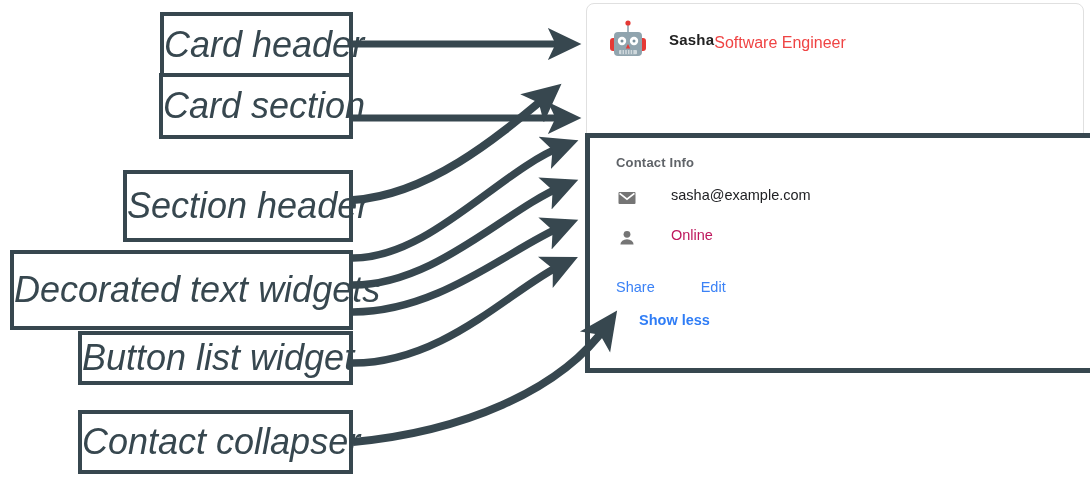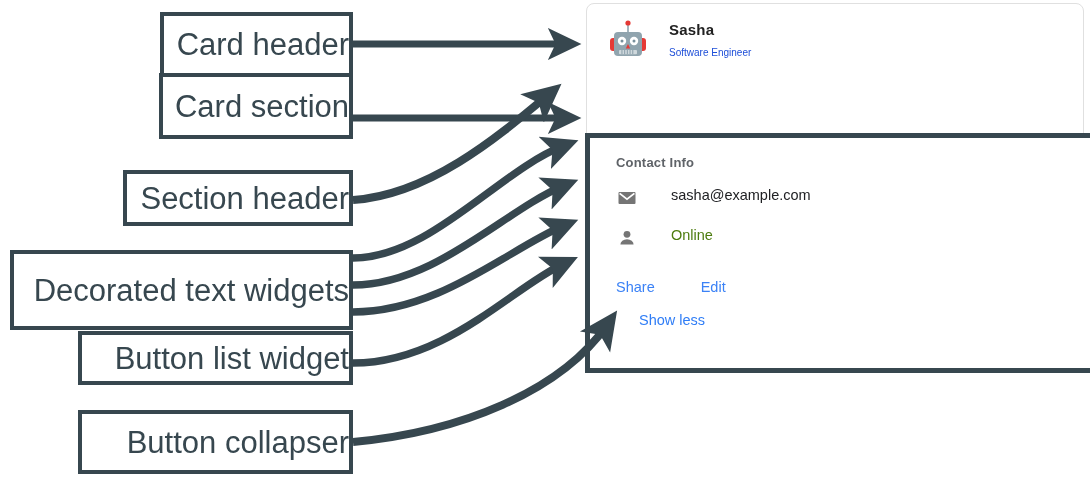--- a/index.html
+++ b/index.html
@@ -13,52 +13,53 @@
   #stage{position:relative;width:1090px;height:494px;}
 
   
   #annotations{position:absolute;left:0;top:0;width:1090px;height:494px;z-index:5;}
 
   .anno-box{
     position:absolute;
     box-sizing:border-box;
     border:4px solid #37474f;
     background:#ffffff;
-    display:flex;align-items:center;justify-content:flex-end;
+    display:flex;align-items:center;justify-content:flex-start;
     color:#37474f;
-    font-size:31px;
+    font-size:36px;
     line-height:1;
     white-space:nowrap;
     z-index:6;
+    font-style:italic;
   }
 
   
   #card{
     position:absolute;
     left:586px;top:3px;
     width:498px;
     box-sizing:border-box;
     background:#ffffff;
     border:1px solid #e0e0e0;
     border-radius:8px;
     z-index:2;
   }
   #card-header{
     display:flex;align-items:center;
     padding:14px 0 14px 18px;
     box-sizing:border-box;
   }
   .avatar{width:46px;height:46px;flex:0 0 46px;margin-right:18px;}
-  .header-text{display:flex;flex-direction:column;justify-content:center;}
+  .header-text{display:flex;flex-direction:row;justify-content:center;}
   .header-title{
     font-size:15px;font-weight:bold;color:#212121;
     letter-spacing:.2px;line-height:20px;
   }
   .header-subtitle{
-    font-size:10px;color:#1d4ed8;line-height:21px;margin-top:2px;
+    font-size:16px;color:#ef4444;line-height:21px;margin-top:2px;
   }
 
   
   #card-section{
     position:absolute;
     left:585px;top:85px;
     width:603px;height:240px;
     box-sizing:border-box;
     border:5px solid #37474f;
     background:#ffffff;
@@ -73,30 +74,30 @@
   .row{
     display:flex;
     height:40px;
   }
   .row-icon{
     width:22px;height:22px;flex:0 0 22px;
     display:flex;align-items:center;justify-content:center;
     color:#757575;margin-right:33px;
   }
   .row-text{font-size:14.5px;color:#202124;}
-  .row-text.status{color:#4d7c0f;}
+  .row-text.status{color:#be185d;}
 
   .button-row{display:flex;align-items:center;height:36px;margin-top:2px;}
   .btn-link{
     font-size:14.5px;color:#3b82f6;cursor:pointer;
   }
   .btn-link.first{margin-right:46px;}
   .collapser-row{display:flex;align-items:center;height:30px;padding-left:23px;}
   .collapser{
-    font-size:14.5px;color:#2f7df6;font-weight:normal;cursor:pointer;
+    font-size:14.5px;color:#2f7df6;font-weight:bold;cursor:pointer;
   }
 </style>
 </head>
 <body>
 
 <div id="stage">
 
   <div id="card">
     <div id="card-header">
       <span class="avatar">
@@ -172,34 +173,34 @@
   </div>
 
   <div class="anno-box" style="left:160px;top:12px;width:193px;height:65px;">
     <span>Card header</span>
   </div>
 
   <div class="anno-box" style="left:159px;top:73px;width:194px;height:66px;">
     <span>Card section</span>
   </div>
 
-  <div class="anno-box" style="left:123px;top:170px;width:230px;height:56px;">
+  <div class="anno-box" style="left:123px;top:170px;width:230px;height:72px;">
     <span>Section header</span>
   </div>
 
   <div class="anno-box" style="left:10px;top:250px;width:343px;height:80px;">
     <span>Decorated text widgets</span>
   </div>
 
   <div class="anno-box" style="left:78px;top:331px;width:275px;height:54px;">
     <span>Button list widget</span>
   </div>
 
   <div class="anno-box" style="left:78px;top:410px;width:275px;height:64px;">
-    <span>Button collapser</span>
+    <span>Contact collapser</span>
   </div>
 
   <svg id="annotations" viewBox="0 0 1090 494">
     <defs>
       <marker id="ah" markerWidth="5" markerHeight="5" refX="2.6" refY="2.5" orient="auto" markerUnits="strokeWidth">
         <path d="M0,0.2 L4.8,2.5 L0,4.8 L1.1,2.5 z" fill="#37474f"></path>
       </marker>
     </defs>
 
     <path d="M353,44 L566,44" stroke="#37474f" stroke-width="7" fill="none" marker-end="url(#ah)"></path>

